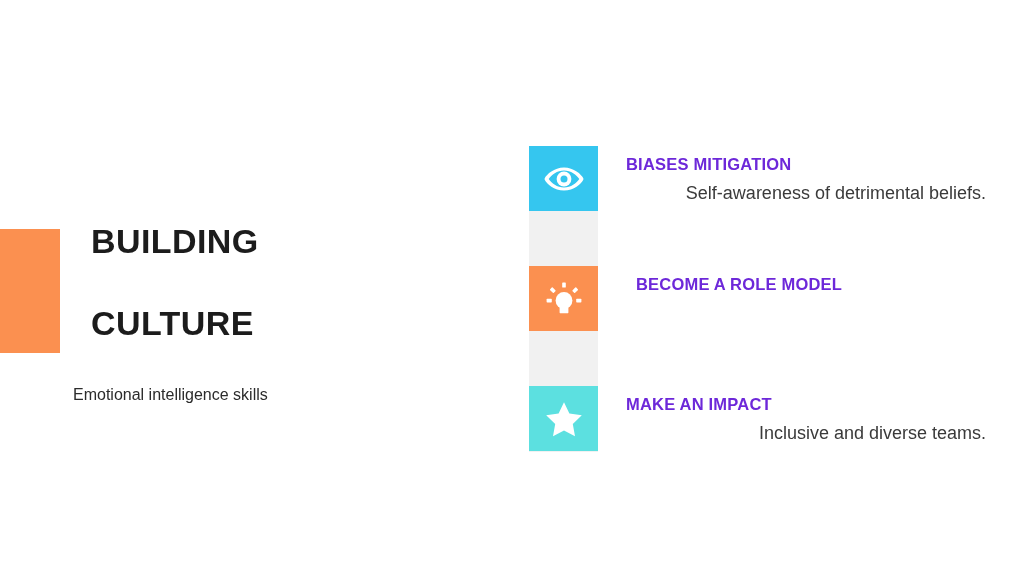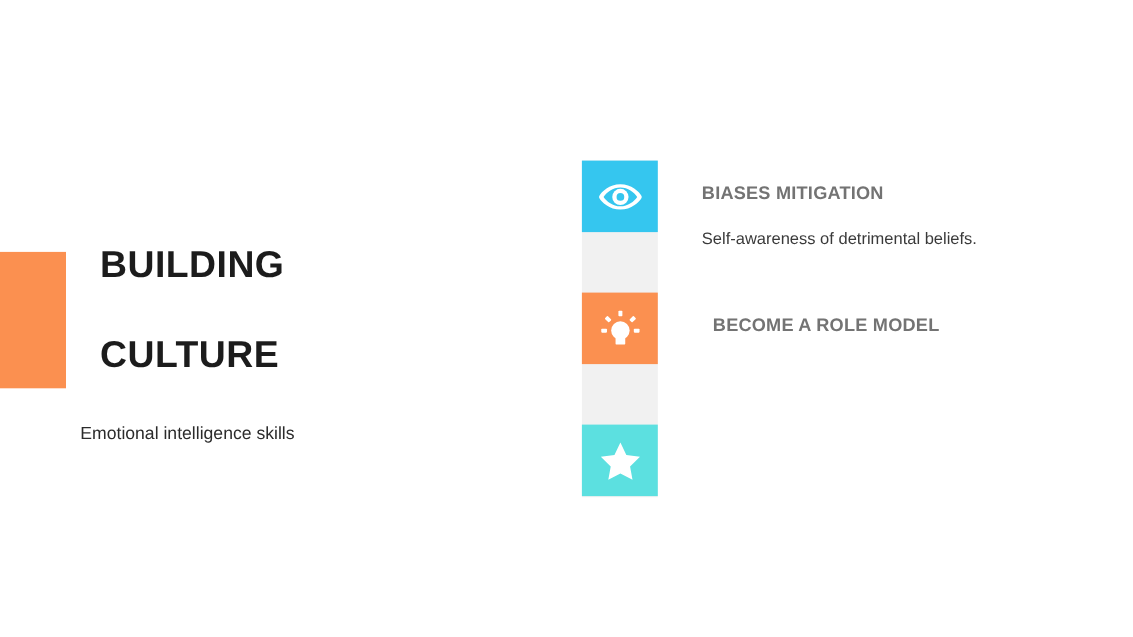--- a/index.html
+++ b/index.html
@@ -95,39 +95,40 @@
 
   .row-text {
     position: absolute;
     top: 8px;
     left: 97px;
     width: 360px;
   }
   .row-2 .row-text { left: 107px; }
 
   .row-title {
-    margin: 12px;
+    margin: 0;
     font-family: "Liberation Sans", sans-serif;
     font-size: 16.5px;
     line-height: 20px;
     font-weight: bold;
     letter-spacing: 0.2px;
-    color: #737373;
+    color: #6d28d9;
     text-transform: uppercase;
     white-space: nowrap;
   }
   .row-desc {
-    margin: 12px;
+    margin: 0;
     padding-top: 10px;
     font-family: "Liberation Sans", sans-serif;
-    font-size: 15px;
+    font-size: 18px;
     line-height: 19px;
     font-weight: normal;
     color: #3a3a3a;
     white-space: nowrap;
+    text-align: right;
   }
 </style>
 </head>
 <body>
 
 <div class="slide">
 
   <div class="accent-bar"></div>
 
   <div class="headline-wrap">
@@ -181,16 +182,20 @@
     </div>
 
     <div class="row row-3">
       <div class="icon-tile" style="background:#5ce0e0;">
         <span>
           <svg width="38" height="36" viewBox="0 0 38 36" aria-hidden="true">
             <path d="M19 1.2 L24.4 12.6 L36.8 14.3 L27.8 23.0 L30.0 35.2 L19 29.4 L8.0 35.2 L10.2 23.0 L1.2 14.3 L13.6 12.6 Z" fill="#ffffff"></path>
           </svg>
         </span>
       </div>
+      <div class="row-text">
+        <p class="row-title">MAKE AN IMPACT</p>
+        <p class="row-desc">Inclusive and diverse teams.</p>
+      </div>
     </div>
 
   </div>
 </div>
 
 </body></html>

